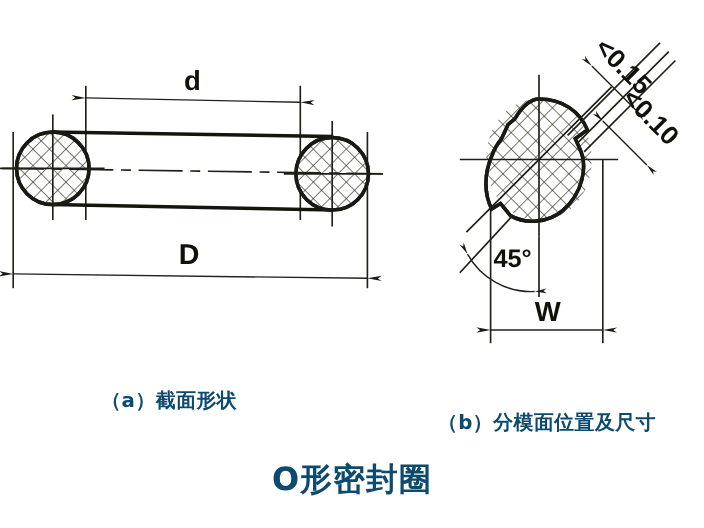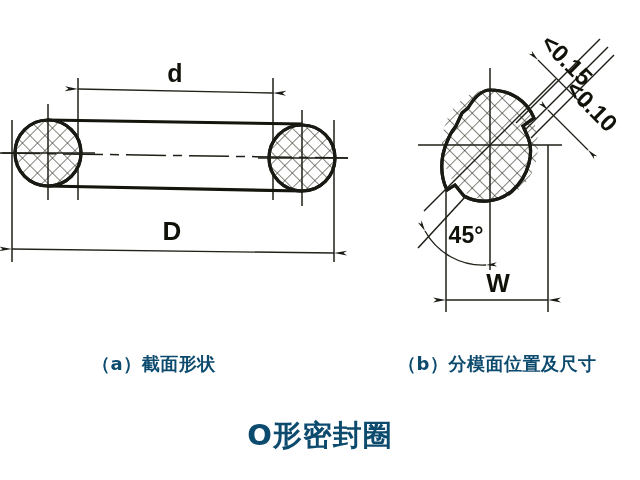--- a/index.html
+++ b/index.html
@@ -60,21 +60,21 @@
   .caption {
     position: absolute;
     font-family: "DejaVu Sans", "Liberation Sans", sans-serif;
     font-weight: bold;
     font-size: 18px;
     color: #0c4a6e;
     white-space: nowrap;
     letter-spacing: 0.5px;
   }
   #caption-a { left: 92px; top: 352px; }
-  #caption-b { left: 398px; top: 352px; }
+  #caption-b { left: 398px; top: 372px; }
   #figure-title {
     position: absolute;
     left: 0;
     top: 416px;
     width: 640px;
     text-align: center;
     font-family: "DejaVu Sans", "Liberation Sans", sans-serif;
     font-weight: bold;
     font-size: 29px;
     color: #0c4a6e;

